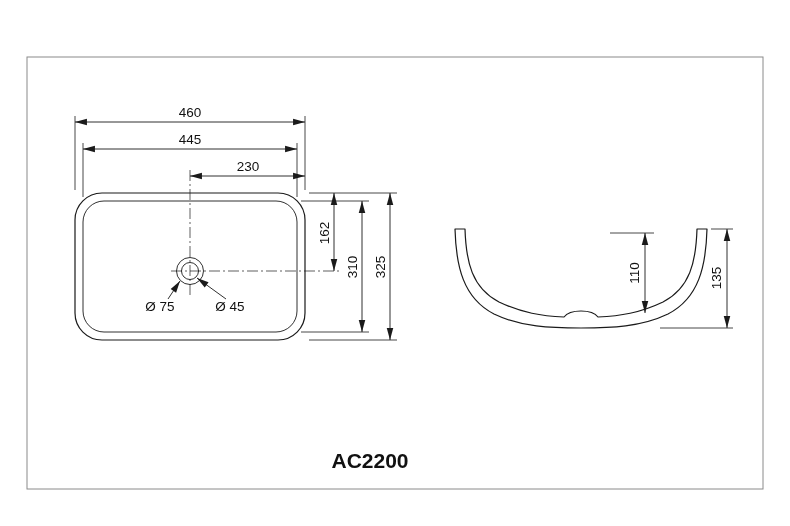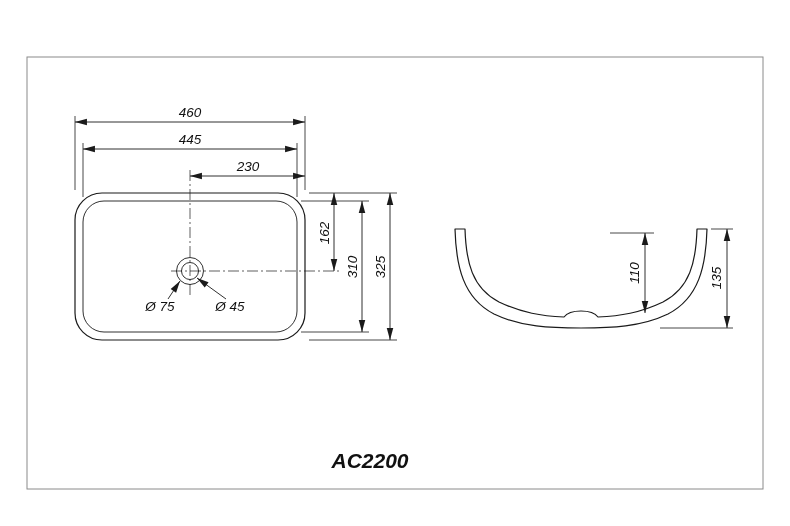--- a/index.html
+++ b/index.html
@@ -3,21 +3,20 @@
 <meta charset="utf-8">
 <style>
   html, body { margin: 0; padding: 0; background: #ffffff; }
   .page {
     position: relative;
     width: 788px;
     height: 526px;
     background: #ffffff;
     overflow: hidden;
     font-family: "Liberation Sans", sans-serif;
-    font-style: italic;
   }
   svg { position: absolute; top: 0; left: 0; }
   .obj   { stroke: #1a1a1a; stroke-width: 1.2; fill: none; stroke-linejoin: round; }
   .thin  { stroke: #1a1a1a; stroke-width: 0.9; fill: none; }
   .ext   { stroke: #1a1a1a; stroke-width: 0.8; fill: none; }
   .dim   { stroke: #1a1a1a; stroke-width: 0.9; fill: none; }
   .cl    { stroke: #1a1a1a; stroke-width: 0.7; fill: none; stroke-dasharray: 11 3 2 3; }
   .dimtxt {
     font-family: "Liberation Sans", sans-serif;
     font-size: 13.5px;

